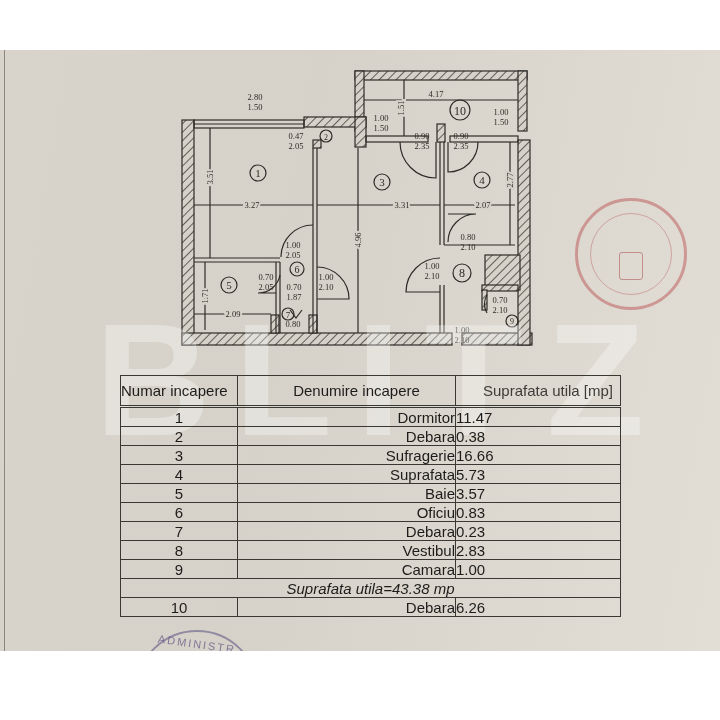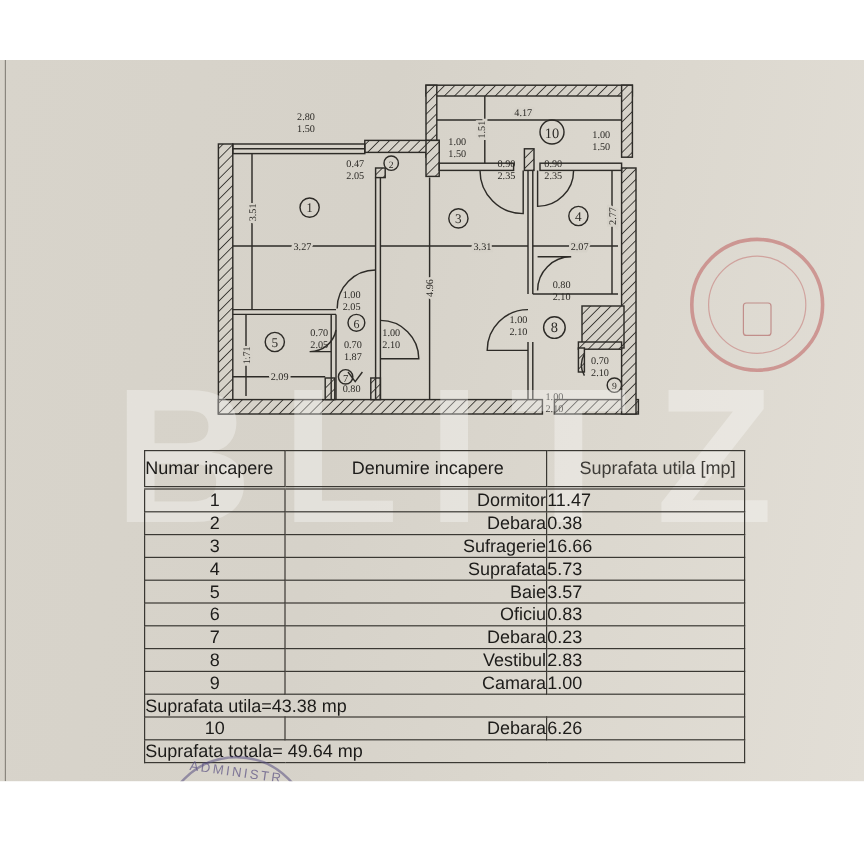--- a/index.html
+++ b/index.html
@@ -13,21 +13,21 @@
   .stamp-emblem { width:22px; height:26px; margin:6px auto 0; border:1.5px solid rgba(170,80,80,0.55); border-radius:3px; }
   table.rooms { position:absolute; left:120px; top:325px; border-collapse:collapse; width:501px; font-family:"Liberation Sans", sans-serif; color:#1d1c1a; }
   table.rooms td, table.rooms th { border:1px solid #3a3833; padding:0; height:18px; font-size:15px; line-height:17px; font-weight:normal; }
   table.rooms th { height:29px; font-size:15px; border-bottom:3px double #3a3833; }
   .c1 { width:116px; text-align:center; }
   .c2 { width:189px; text-align:right; padding-left:28px !important; }
   .c3 { text-align:left; }
   .th1 { text-align:left; padding-left:0 !important; }
   .th2 { text-align:center; padding-left:20px !important; }
   .th3 { text-align:center; padding-left:20px !important; color:#3e3c38; }
-  .span-row td { text-align:left; }
+  .span-row td { text-align:center;font-style:italic; }
   .balcon td { border-left:none; border-right:none; }
   .bottom-stamp { position:absolute; left:135px; top:580px; width:120px; height:120px; border-radius:50%; border:2px solid rgba(90,80,130,0.55); }
   .bottom-stamp span { position:absolute; top:6px; left:0; width:100%; text-align:center; font-size:11px; letter-spacing:2px; color:rgba(90,80,130,0.7); transform:rotate(8deg); }
   .planlabel { font-family:"Liberation Serif", serif; }
 </style>
 </head>
 <body>
 
 <div class="paper">
   <div class="paper-edge"></div>
@@ -233,22 +233,19 @@
           <td class="c3">1.00</td>
         </tr>
       <tr class="span-row">
           <td colspan="3">Suprafata utila=43.38 mp</td>
         </tr>
       <tr class="balcon">
           <td class="c1" style="border-left:1px solid #3a3833">10</td>
           <td class="c2">Debara</td>
           <td class="c3" style="border-right:1px solid #3a3833">6.26</td>
         </tr>
-      <tr class="span-row">
-          <td colspan="3">Suprafata totala= 49.64 mp</td>
-        </tr>
     </tbody>
   </table>
 
   <div class="bottom-stamp">
     <span>ADMINISTR</span>
   </div>
 </div>
 
 </body></html>

